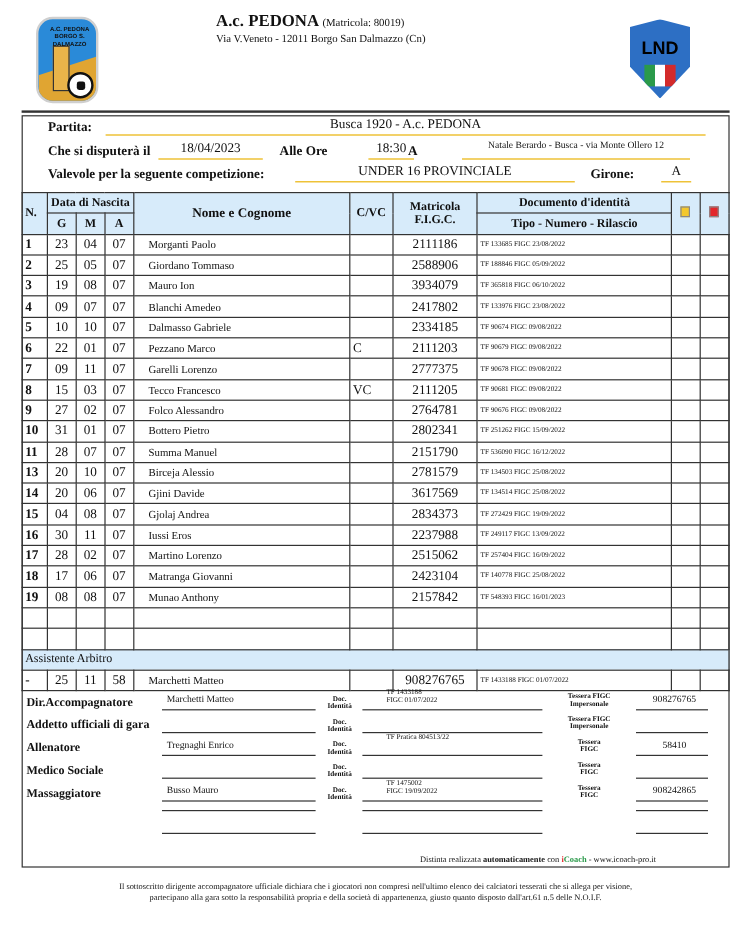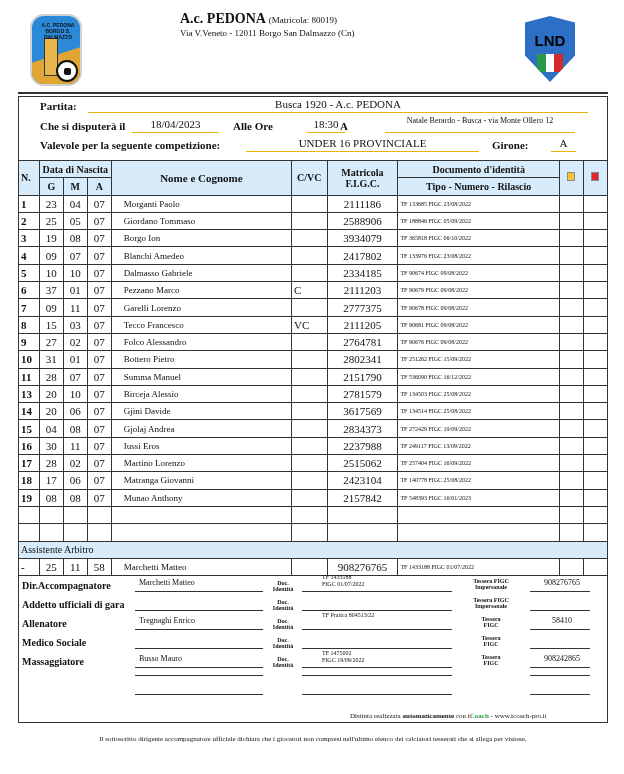--- a/index.html
+++ b/index.html
@@ -127,21 +127,21 @@
         <td class="c-mat">2588906</td>
         <td class="c-doc">TF  188846  FIGC 05/09/2022</td>
         <td class="c-card"></td>
         <td class="c-card"></td>
       </tr>
       <tr>
         <td class="c-n">3</td>
         <td class="c-d">19</td>
         <td class="c-d">08</td>
         <td class="c-d">07</td>
-        <td class="c-name">Borgo Ion</td>
+        <td class="c-name">Mauro Ion</td>
         <td class="c-cap"></td>
         <td class="c-mat">3934079</td>
         <td class="c-doc">TF  365818  FIGC 06/10/2022</td>
         <td class="c-card"></td>
         <td class="c-card"></td>
       </tr>
       <tr>
         <td class="c-n">4</td>
         <td class="c-d">09</td>
         <td class="c-d">07</td>
@@ -160,21 +160,21 @@
         <td class="c-d">07</td>
         <td class="c-name">Dalmasso Gabriele</td>
         <td class="c-cap"></td>
         <td class="c-mat">2334185</td>
         <td class="c-doc">TF  90674  FIGC 09/08/2022</td>
         <td class="c-card"></td>
         <td class="c-card"></td>
       </tr>
       <tr>
         <td class="c-n">6</td>
-        <td class="c-d">37</td>
+        <td class="c-d">22</td>
         <td class="c-d">01</td>
         <td class="c-d">07</td>
         <td class="c-name">Pezzano Marco</td>
         <td class="c-cap">C</td>
         <td class="c-mat">2111203</td>
         <td class="c-doc">TF  90679  FIGC 09/08/2022</td>
         <td class="c-card"></td>
         <td class="c-card"></td>
       </tr>
       <tr>
@@ -453,13 +453,14 @@
      <div class="sline" style="left:302px;top:694px;width:150px;height:0"></div>
      <div class="sline" style="left:530px;top:694px;width:60px;height:0"></div>
   </div>
 
 <div class="credit">
   <span>Distinta realizzata</span> <b>automaticamente</b> <span>con</span> <span class="i1">i</span><span class="i2">Coach</span> <span>- www.icoach-pro.it</span>
 </div>
 
 <div class="disclaimer">
   <div>Il sottoscritto dirigente accompagnatore ufficiale dichiara che i giocatori non compresi nell'ultimo elenco dei calciatori tesserati che si allega per visione,</div>
+  <div>partecipano alla gara sotto la responsabilità propria e della società di appartenenza, giusto quanto disposto dall'art.61 n.5 delle N.O.I.F.</div>
 </div>
 
 </body></html>

